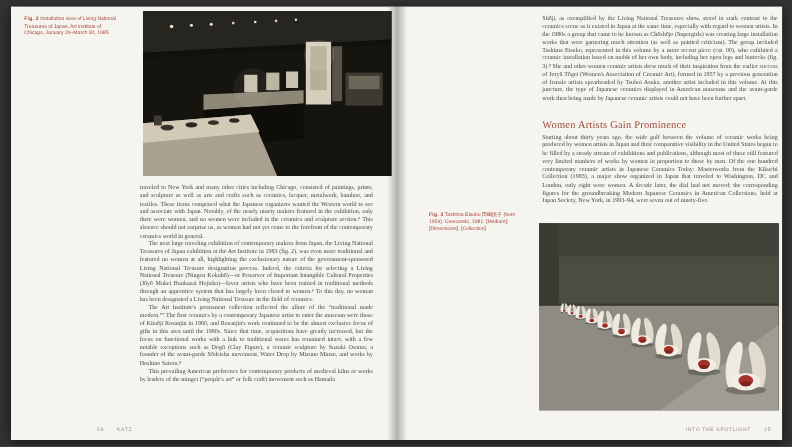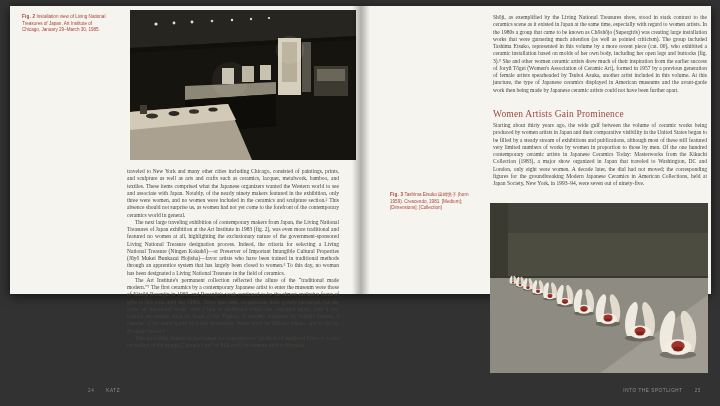--- a/index.html
+++ b/index.html
@@ -1,19 +1,19 @@
 <!DOCTYPE html>
 <html><head>
 <meta charset="utf-8">
 <title>Book Spread</title>
 <style>
   html,body{margin:0;padding:0;background:#323232;}
   .stage{position:relative;width:720px;height:406px;background:#323232;overflow:hidden;
          font-family:"Liberation Serif",serif;}
-  .spread{position:absolute;left:10px;top:6px;width:701px;height:288px;background:#f6f4ee;
+  .spread{position:absolute;left:10px;top:6px;width:701px;height:394px;background:#f6f4ee;
           box-shadow:0 2px 10px rgba(0,0,0,0.65);}
   .page{position:absolute;top:0;height:100%;}
   .page.left{left:0;width:351px;}
   .page.right{left:351px;width:350px;}
   .gutter{position:absolute;left:342px;top:0;width:18px;height:100%;
           background:linear-gradient(90deg,rgba(0,0,0,0) 0%,rgba(0,0,0,0.28) 50%,rgba(0,0,0,0) 100%);}
   .caption{position:absolute;font-family:"Liberation Sans",sans-serif;font-size:4.6px;
            line-height:6.6px;color:#a8473c;}
   .caption b{font-weight:bold;letter-spacing:0.2px;}
   .photo{position:absolute;overflow:hidden;background:#1a1913;}

